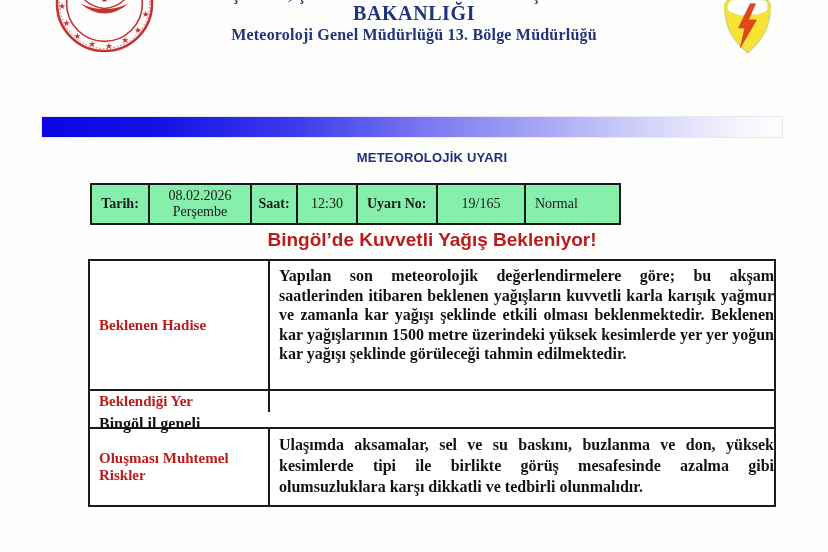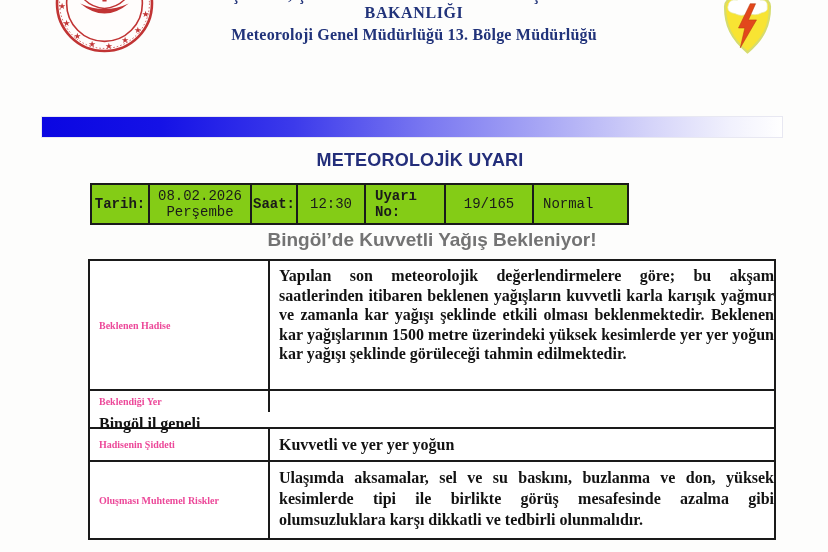--- a/index.html
+++ b/index.html
@@ -18,63 +18,63 @@
   }
   
   .seal{position:absolute;left:54px;top:-47px;width:101px;height:101px;}
   
   .mgm{position:absolute;left:720px;top:-8px;width:55px;height:63px;}
   
   .hdr{
     position:absolute;left:160px;width:508px;top:3px;text-align:center;
     color:#21337a;font-weight:bold;
   }
-  .hdr .l1{font-size:16px;line-height:20px;letter-spacing:.6px;}
+  .hdr .l1{font-size:20px;line-height:20px;letter-spacing:.6px;}
   .hdr .l2{font-size:16px;line-height:23px;letter-spacing:.2px;text-align:center;}
   
   .bar{
     position:absolute;left:42px;top:117px;width:740px;height:20px;
     background:linear-gradient(90deg,#0a06e2 0%,#1512e6 16%,#3c3aeb 34%,
       #7a78f1 52%,#a9a8f5 68%,#d4d3f9 82%,#f1f1fd 93%,#ffffff 100%);
     box-shadow:0 0 0 1px #e8e8f2;
   }
   .sec-title{
-    position:absolute;left:76px;width:688px;top:150px;text-align:center;
+    position:absolute;left:88px;width:688px;top:150px;text-align:center;
     font-family:"Liberation Sans",sans-serif;font-weight:bold;
-    font-size:18px;color:#232e7a;letter-spacing:.2px;
+    font-size:13px;color:#232e7a;letter-spacing:.2px;
   }
   
   .info{
     position:absolute;left:90px;top:183px;height:42px;display:flex;
-    border:2px solid #1a1a1a;box-sizing:border-box;background:#84cc16;font-family:Liberation Mono, monospace;
+    border:2px solid #1a1a1a;box-sizing:border-box;background:#86efac;
   }
   .info .cell{
     box-sizing:border-box;border-right:2px solid #1a1a1a;
     display:flex;flex-direction:column;align-items:center;justify-content:center;
     font-size:14px;line-height:16px;text-align:center;
   }
   .info .cell:last-child{border-right:none;}
   .info .lab{font-weight:bold;}
   .info .alignleft{align-items:flex-start;padding-left:9px;text-align:left;}
   .headline{
     position:absolute;left:88px;width:688px;top:229px;text-align:center;
     font-family:"Liberation Sans",sans-serif;font-weight:bold;
-    font-size:19px;color:#737373;
+    font-size:19px;color:#b91c1c;
   }
   
   .detail{
     position:absolute;left:88px;top:259px;width:688px;
     border:2px solid #1a1a1a;box-sizing:border-box;background:#fff;
   }
   .drow{display:flex;border-bottom:2px solid #1a1a1a;box-sizing:border-box;}
   .drow:last-child{border-bottom:none;}
   .dlab{
     width:180px;box-sizing:border-box;border-right:2px solid #1a1a1a;
     display:flex;align-items:center;padding:2px 20px 2px 9px;
-    color:#ec4899;font-weight:bold;font-size:10px;line-height:17px;
+    color:#b91c1c;font-weight:bold;font-size:15px;line-height:17px;
   }
   .dval{
     flex:1;box-sizing:border-box;font-weight:bold;color:#121212;
     padding:3px 0 2px 9px;font-size:16px;
   }
   .dval.para{text-align:justify;line-height:19.6px;padding-top:5px;}
   .dval.mid{display:flex;align-items:center;line-height:18px;}
   .dval.para2{text-align:justify;line-height:21px;padding-top:5px;}
   .r1{height:130px;}
   .r2{height:38px;flex-direction:column;}
@@ -129,40 +129,36 @@
 
   <div class="sec-title">METEOROLOJİK UYARI</div>
 
   <div class="info">
     <div class="cell lab" style="width:58px">Tarih:</div>
     <div class="cell" style="width:102px">
       <span>08.02.2026</span>
       <span>Perşembe</span>
     </div>
     <div class="cell lab" style="width:46px">Saat:</div>
-    <div class="cell" style="width:68px">12:30</div>
+    <div class="cell" style="width:60px">12:30</div>
     <div class="cell lab alignleft" style="width:80px">Uyarı No:</div>
     <div class="cell" style="width:88px">19/165</div>
     <div class="cell alignleft" style="width:93px">Normal</div>
   </div>
 
   <div class="headline">Bingöl’de Kuvvetli Yağış Bekleniyor!</div>
 
   <div class="detail">
     <div class="drow r1">
       <div class="dlab">Beklenen Hadise</div>
       <div class="dval para">Yapılan son meteorolojik değerlendirmelere göre; bu akşam saatlerinden itibaren beklenen yağışların kuvvetli karla karışık yağmur ve zamanla kar yağışı şeklinde etkili olması beklenmektedir. Beklenen kar yağışlarının 1500 metre üzerindeki yüksek kesimlerde yer yer yoğun  kar yağışı şeklinde görüleceği tahmin edilmektedir.</div>
     </div>
     <div class="drow r2">
       <div class="dlab">Beklendiği Yer</div>
       <div class="dval mid">Bingöl il geneli</div>
     </div>
-    <div class="drow r4">
-      <div class="dlab">Hadisenin Şiddeti</div>
-      <div class="dval mid">Kuvvetli ve yer yer yoğun</div>
-    </div>
     <div class="drow r5">
       <div class="dlab">Oluşması Muhtemel Riskler</div>
       <div class="dval para2">Ulaşımda aksamalar, sel ve su baskını, buzlanma ve don, yüksek kesimlerde tipi ile birlikte görüş mesafesinde azalma gibi olumsuzluklara karşı dikkatli ve tedbirli olunmalıdır.</div>
     </div>
   </div>
 
 </div>
 
 </body></html>

